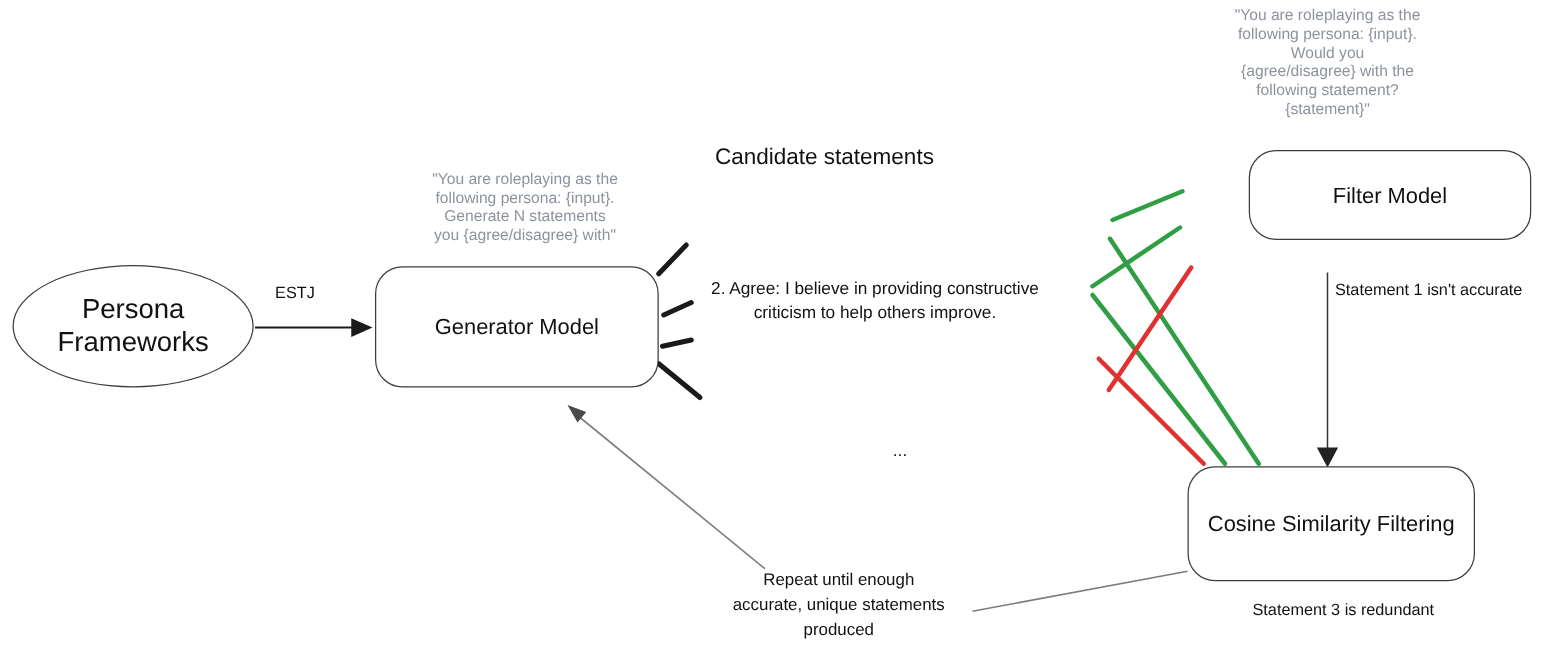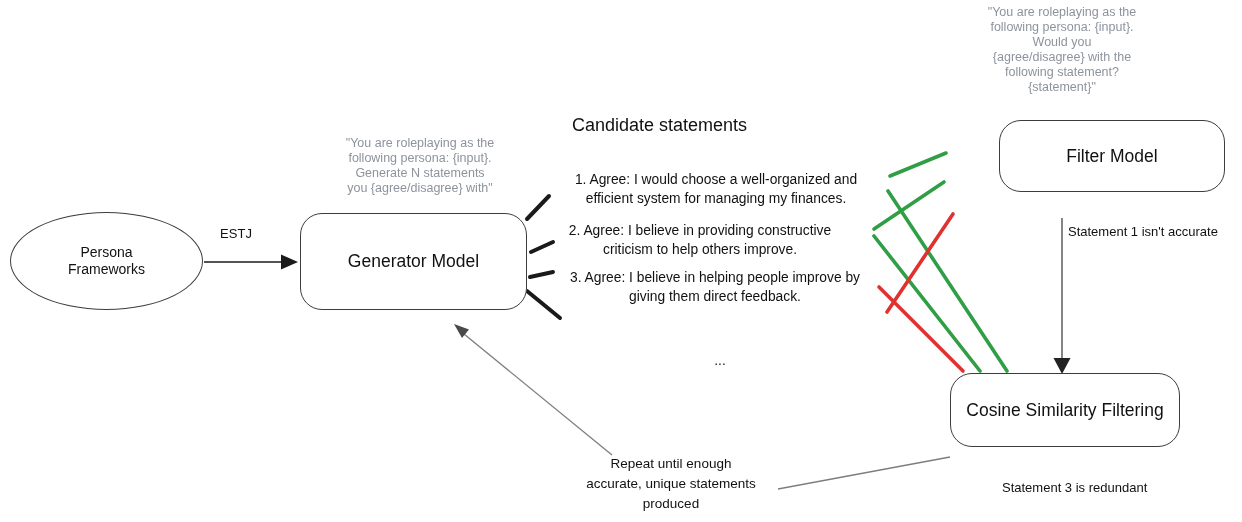--- a/index.html
+++ b/index.html
@@ -16,21 +16,21 @@
     color:#111;
     overflow:hidden;
   }
   svg.connectors{position:absolute;left:0;top:0;z-index:1;}
   .node{
     position:absolute;z-index:2;
     background:#fff;border:1.4px solid #3d3d3d;
     display:flex;align-items:center;justify-content:center;
     text-align:center;box-sizing:border-box;
   }
-  .ellipse{border-radius:50%;font-size:14px;line-height:1.22;}
+  .ellipse{border-radius:50%;font-size:22px;line-height:1.22;}
   .box{border-radius:22px;font-size:17.5px;}
   .multiline{white-space:pre-line;}
   .prompt{
     position:absolute;z-index:2;text-align:center;
     font-size:12.5px;line-height:15px;color:var(--prompt-gray);
   }
   .heading{position:absolute;z-index:2;text-align:left;font-size:18px;}
   .statement{
     position:absolute;z-index:2;text-align:center;
     font-size:13.8px;line-height:19px;
@@ -95,40 +95,36 @@
 
   <div class="prompt multiline" style="left:318px;top:136px;width:204px;">"You are roleplaying as the
 following persona: {input}.
 Generate N statements
 you {agree/disagree} with"</div>
   <div class="node box" style="left:300px;top:213px;width:227px;height:97px;">
     <span>Generator Model</span>
   </div>
 
   <div class="heading" style="left:572px;top:115px;width:300px;">Candidate statements</div>
-  <div class="statement multiline" style="left:546px;top:170px;width:340px;">1. Agree: I would choose a well-organized and
-efficient system for managing my finances.</div>
   <div class="statement multiline" style="left:530px;top:221px;width:340px;">2. Agree: I believe in providing constructive
 criticism to help others improve.</div>
-  <div class="statement multiline" style="left:545px;top:268px;width:340px;">3. Agree: I believe in helping people improve by
-giving them direct feedback.</div>
   <div class="statement" style="left:550px;top:351px;width:340px;">...</div>
 
   <div class="prompt multiline" style="left:960px;top:5px;width:204px;">"You are roleplaying as the
 following persona: {input}.
 Would you
 {agree/disagree} with the
 following statement?
 {statement}"</div>
   <div class="node box" style="left:999px;top:120px;width:226px;height:72px;">
     <span>Filter Model</span>
   </div>
   <div class="note" style="left:1068px;top:224px;">Statement 1 isn't accurate</div>
 
-  <div class="node box" style="left:950px;top:373px;width:230px;height:74px;">
+  <div class="node box" style="left:950px;top:373px;width:230px;height:92px;">
     <span>Cosine Similarity Filtering</span>
   </div>
   <div class="note" style="left:1002px;top:480px;">Statement 3 is redundant</div>
 
   <div class="loop-note multiline" style="left:521px;top:454px;width:300px;">Repeat until enough
 accurate, unique statements
 produced</div>
 
 </div>
 

